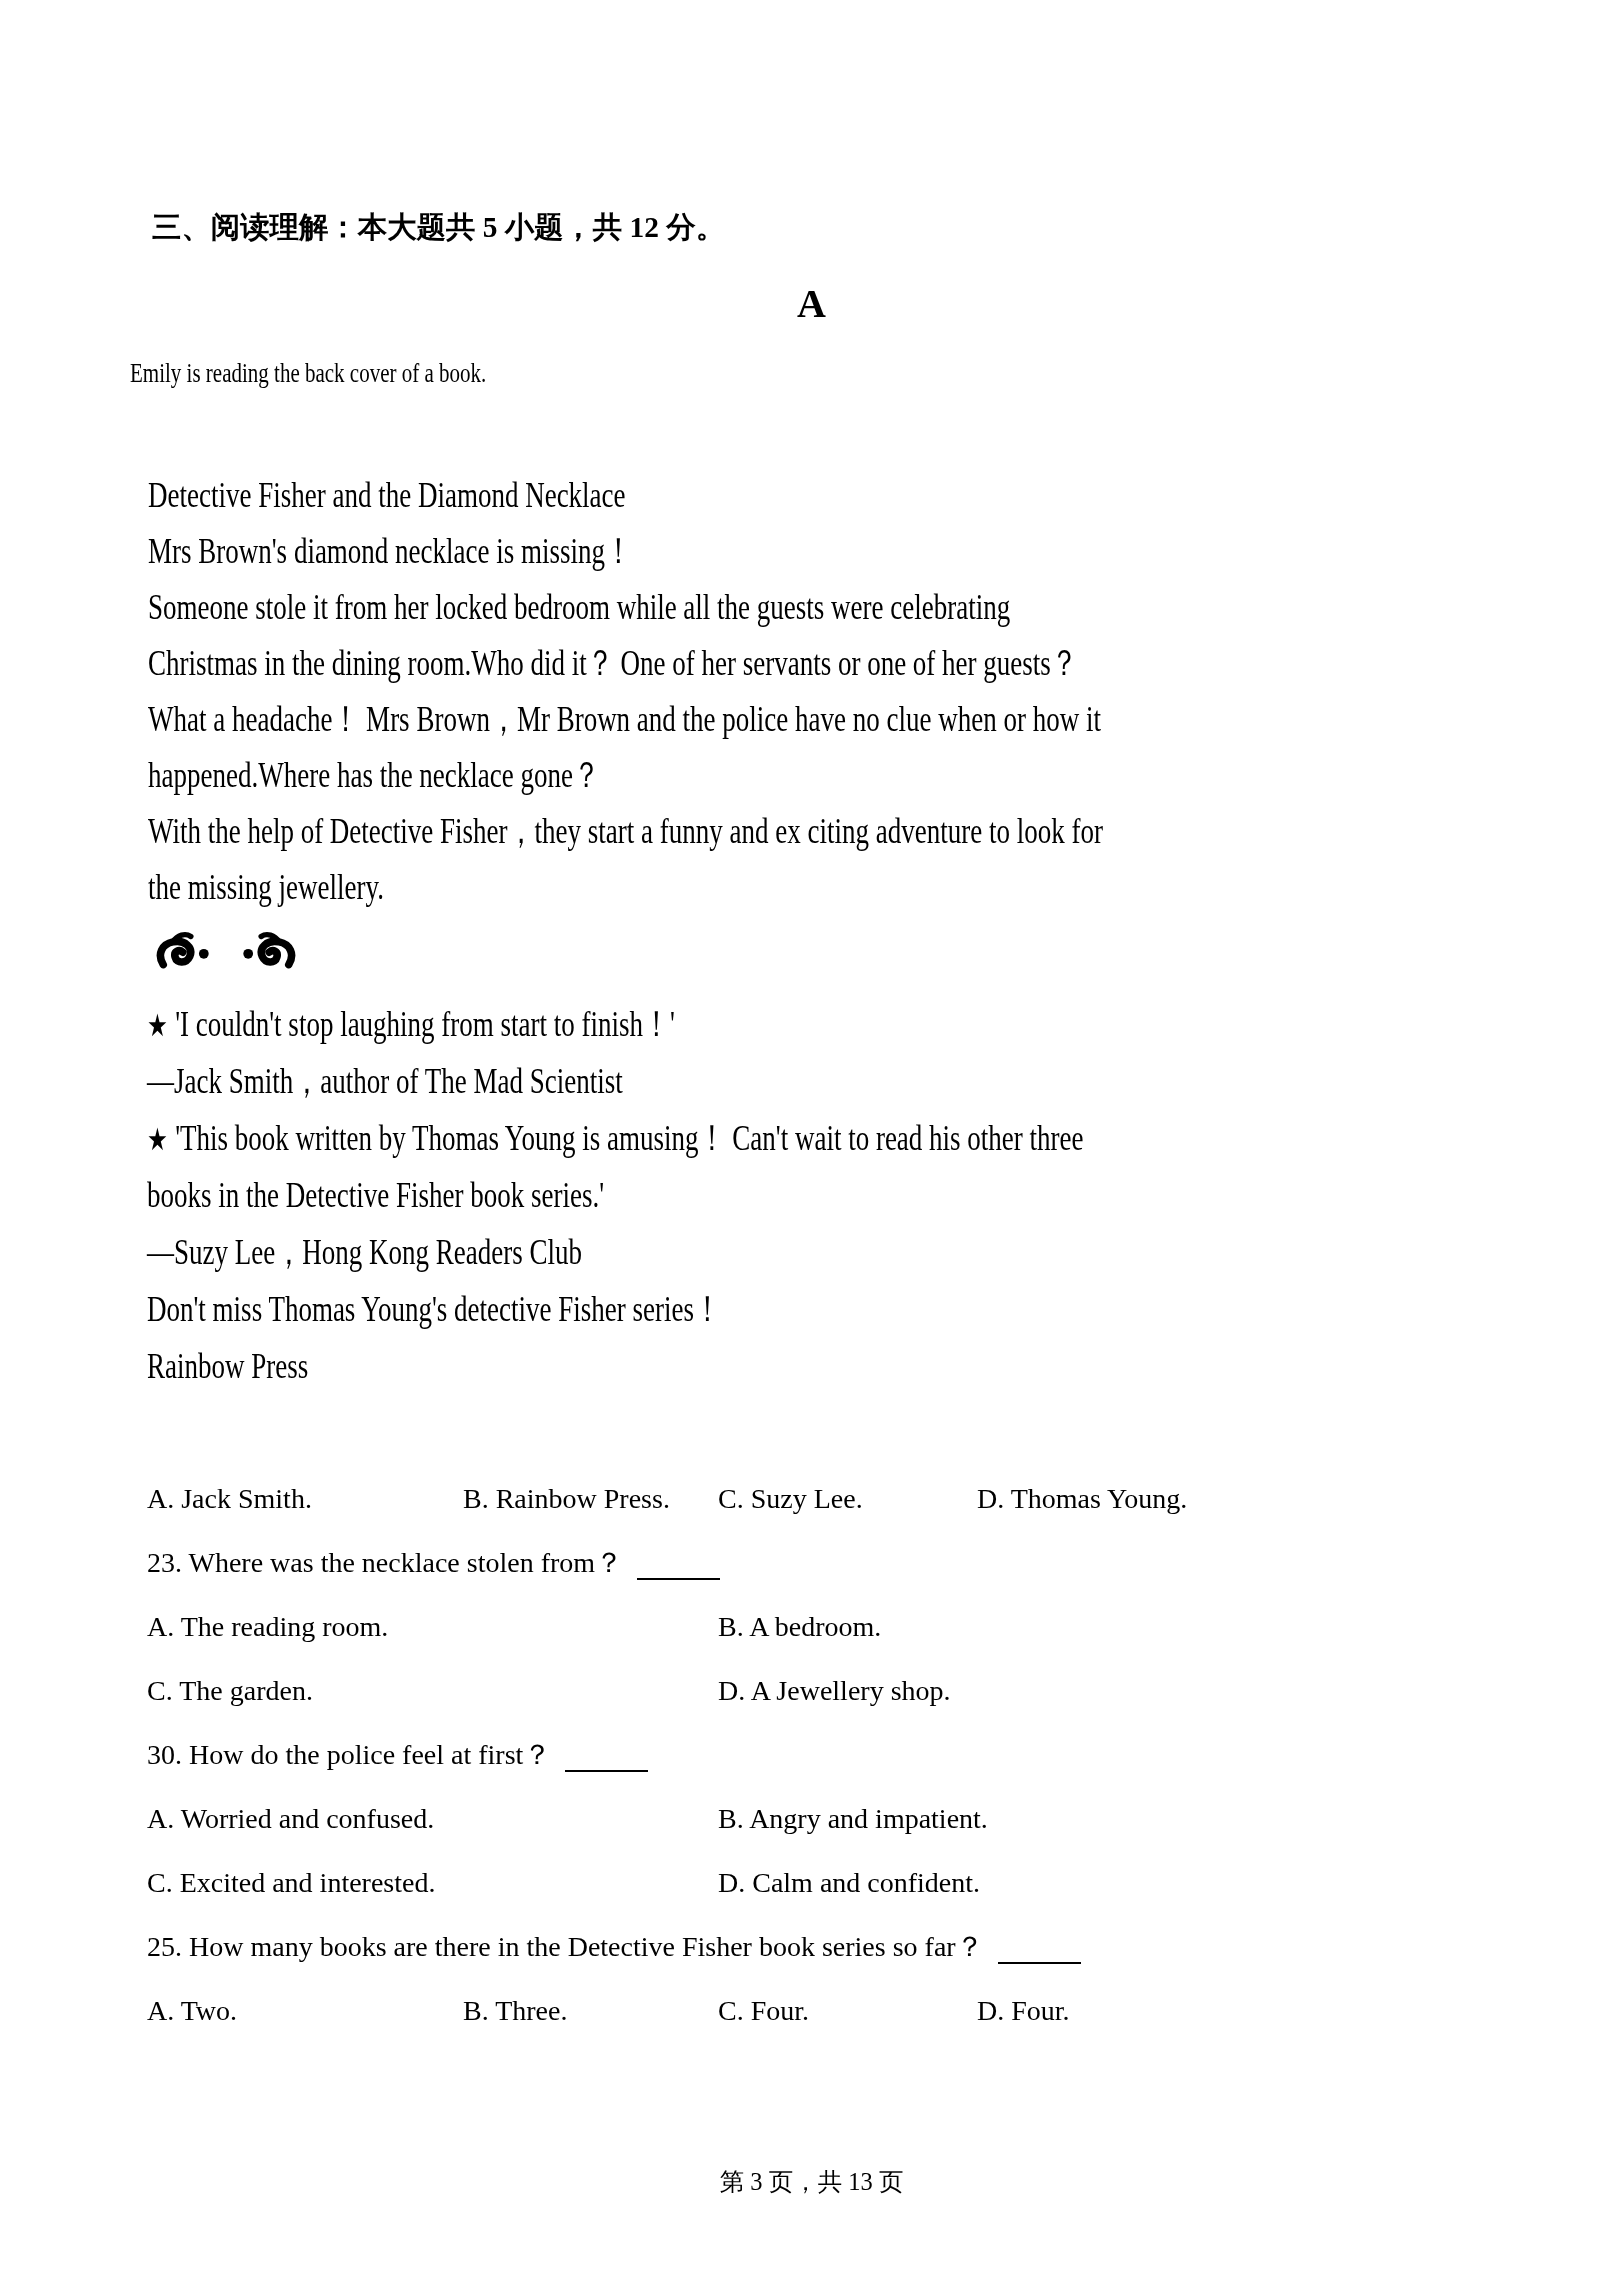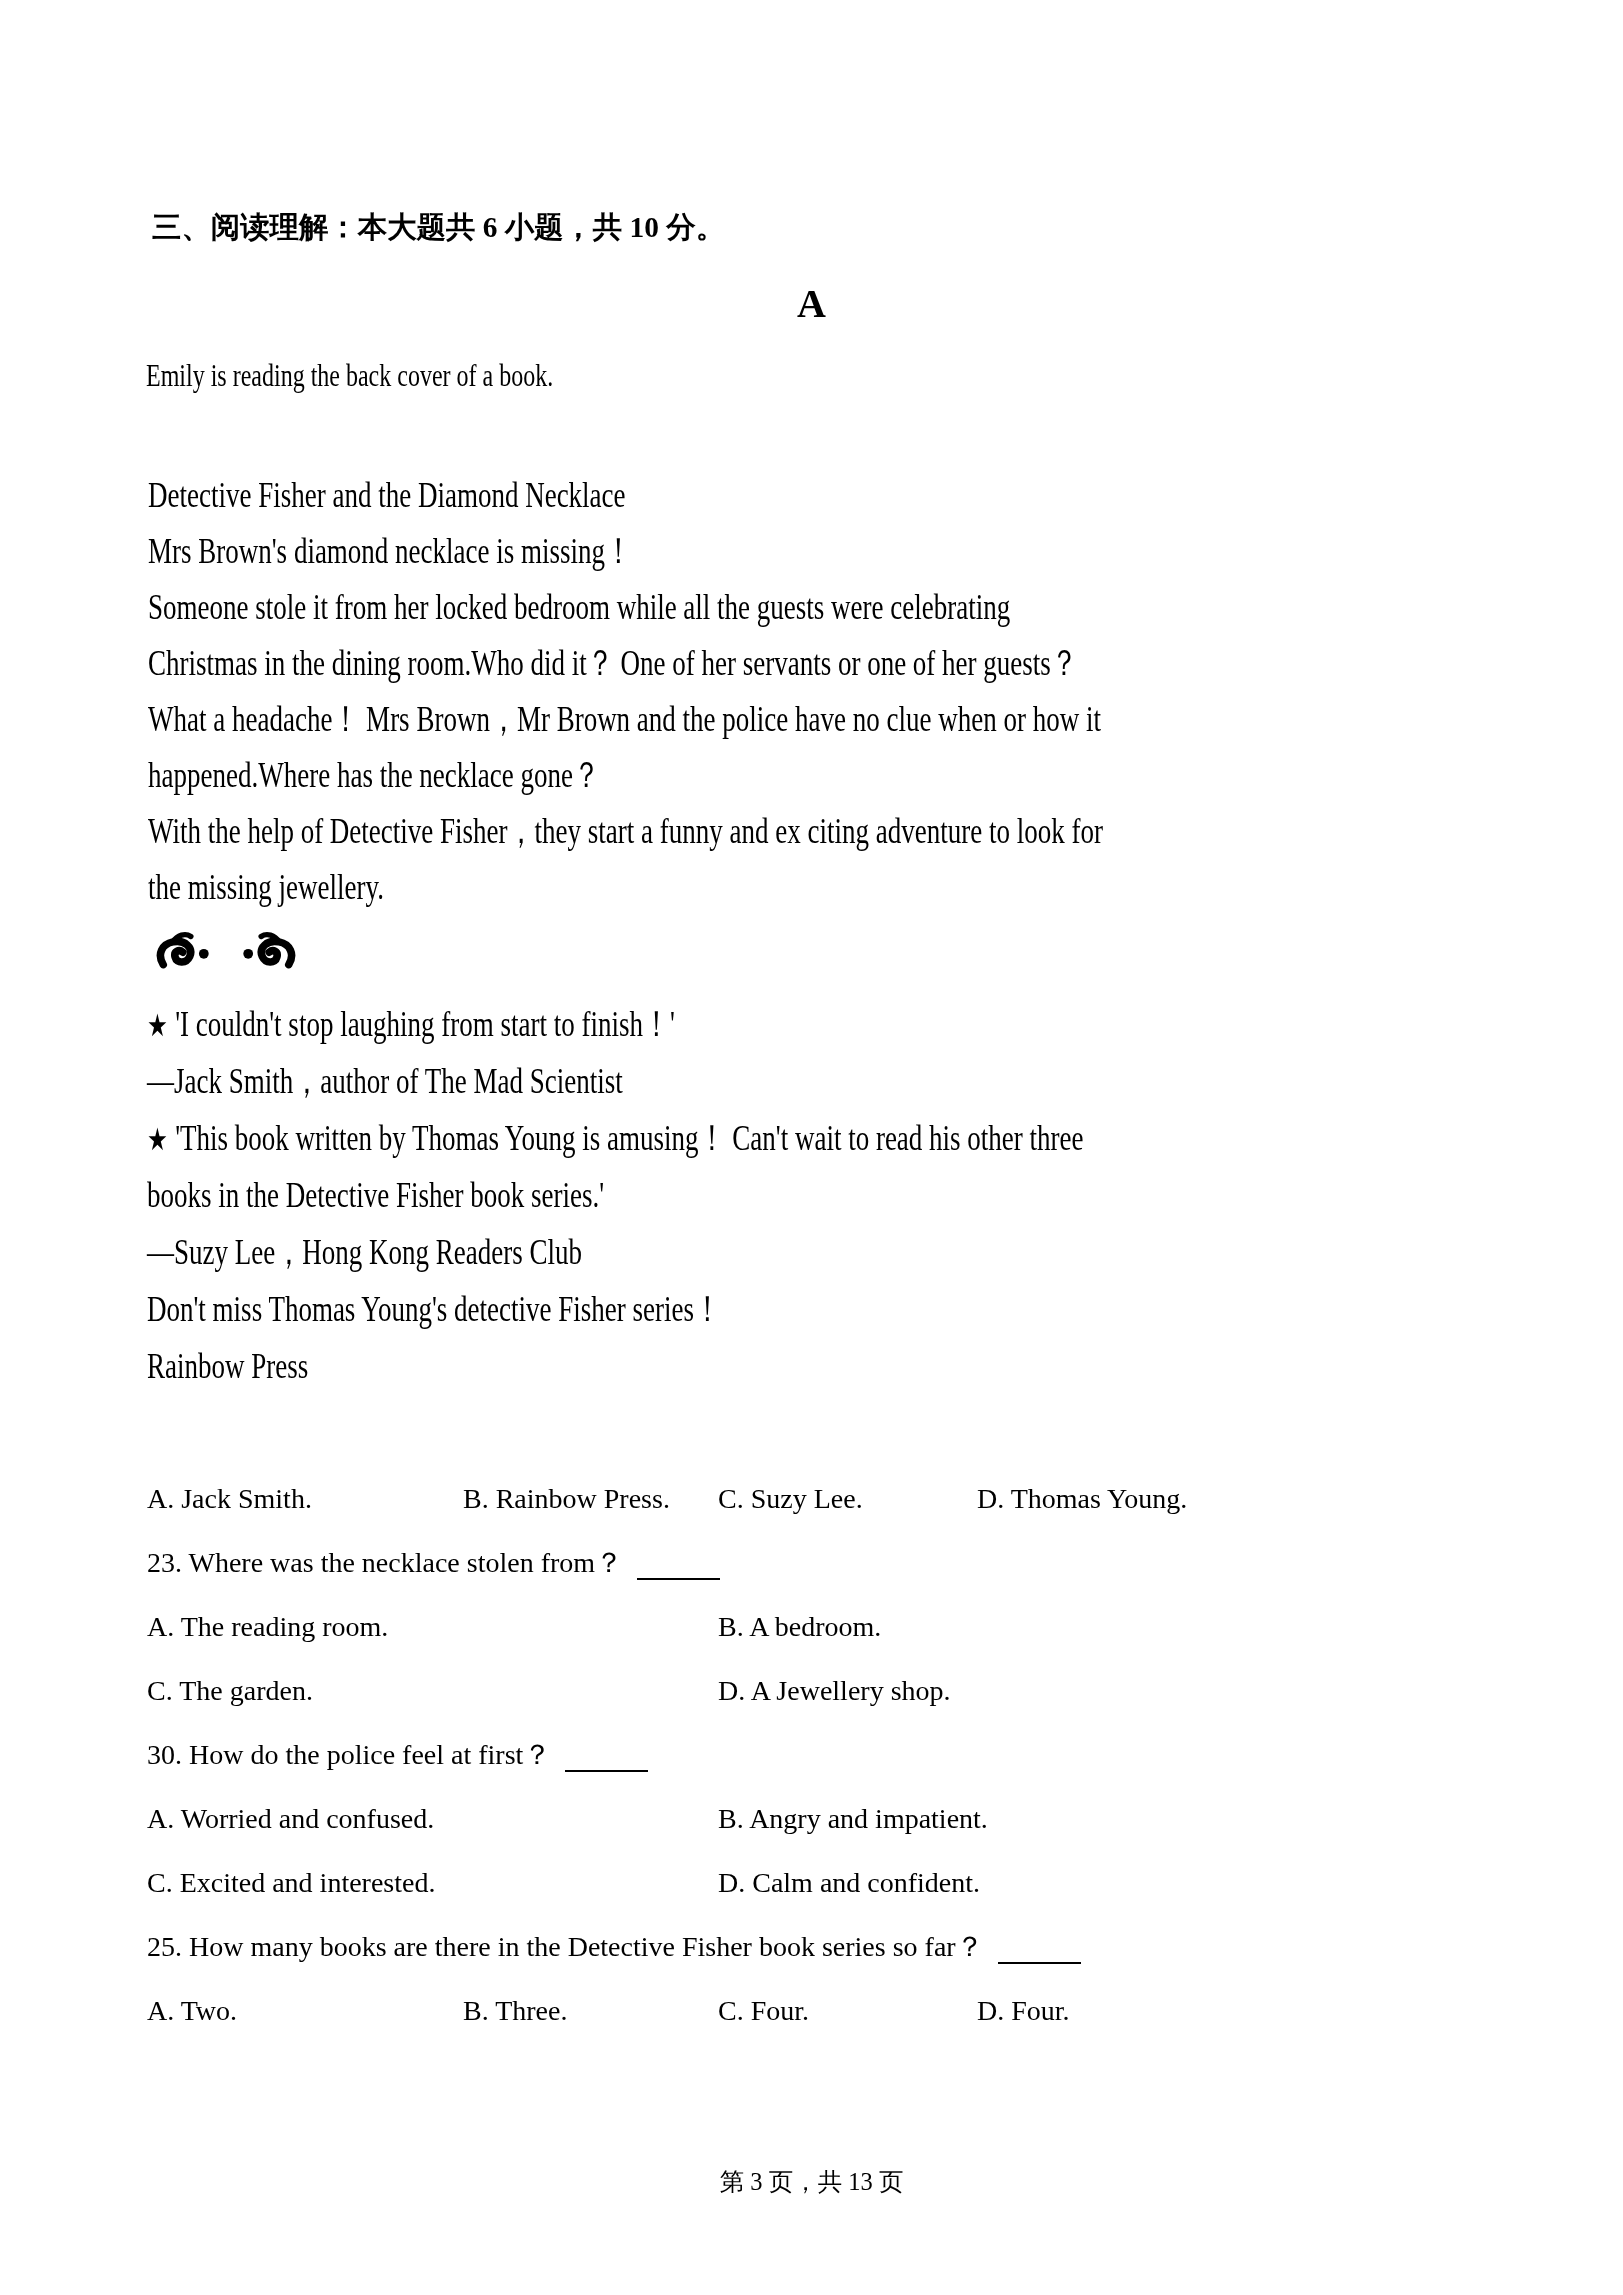--- a/index.html
+++ b/index.html
@@ -20,21 +20,21 @@
     left: 152px; top: 208px;
     font-size: 29.4px; font-weight: bold;
     font-family: "Liberation Serif", "DejaVu Sans", serif;
     white-space: nowrap;
   }
   .section-letter {
     left: 0; top: 280px; width: 100%;
     text-align: center;
     font-size: 40px; font-weight: bold;
   }
-  .intro-line { left: 146px; top: 357px; font-size: 32px; }
+  .intro-line { left: 130px; top: 357px; font-size: 28px; }
 
   .passage-block {
     left: 148px; top: 467px;
     font-size: 36px; line-height: 56px;
   }
   .passage-block .pline { height: 56px; }
 
   .ornament { left: 155px; top: 930px; width: 142px; height: 46px; }
 
   .reviews-block {
@@ -61,21 +61,21 @@
   .footer-line {
     left: 0; top: 2165px; width: 100%;
     text-align: center;
     font-size: 24.5px;
     font-family: "Liberation Serif", "DejaVu Sans", serif;
   }
 </style>
 </head>
 <body>
 
-<div class="abs doc-header">三、阅读理解：本大题共 6 小题，共 10 分。</div>
+<div class="abs doc-header">三、阅读理解：本大题共 5 小题，共 12 分。</div>
 
 <div class="abs section-letter">A</div>
 
 <div class="abs intro-line"><span class="cond" style="display:inline-block;">Emily is reading the back cover of a book.</span></div>
 
 <div class="abs passage-block cond-block">
   <div class="pline">Detective Fisher and the Diamond Necklace</div>
   <div class="pline">Mrs Brown's diamond necklace is missing！</div>
   <div class="pline">Someone stole it from her locked bedroom while all the guests were celebrating</div>
   <div class="pline">Christmas in the dining room.Who did it？ One of her servants or one of her guests？</div>

